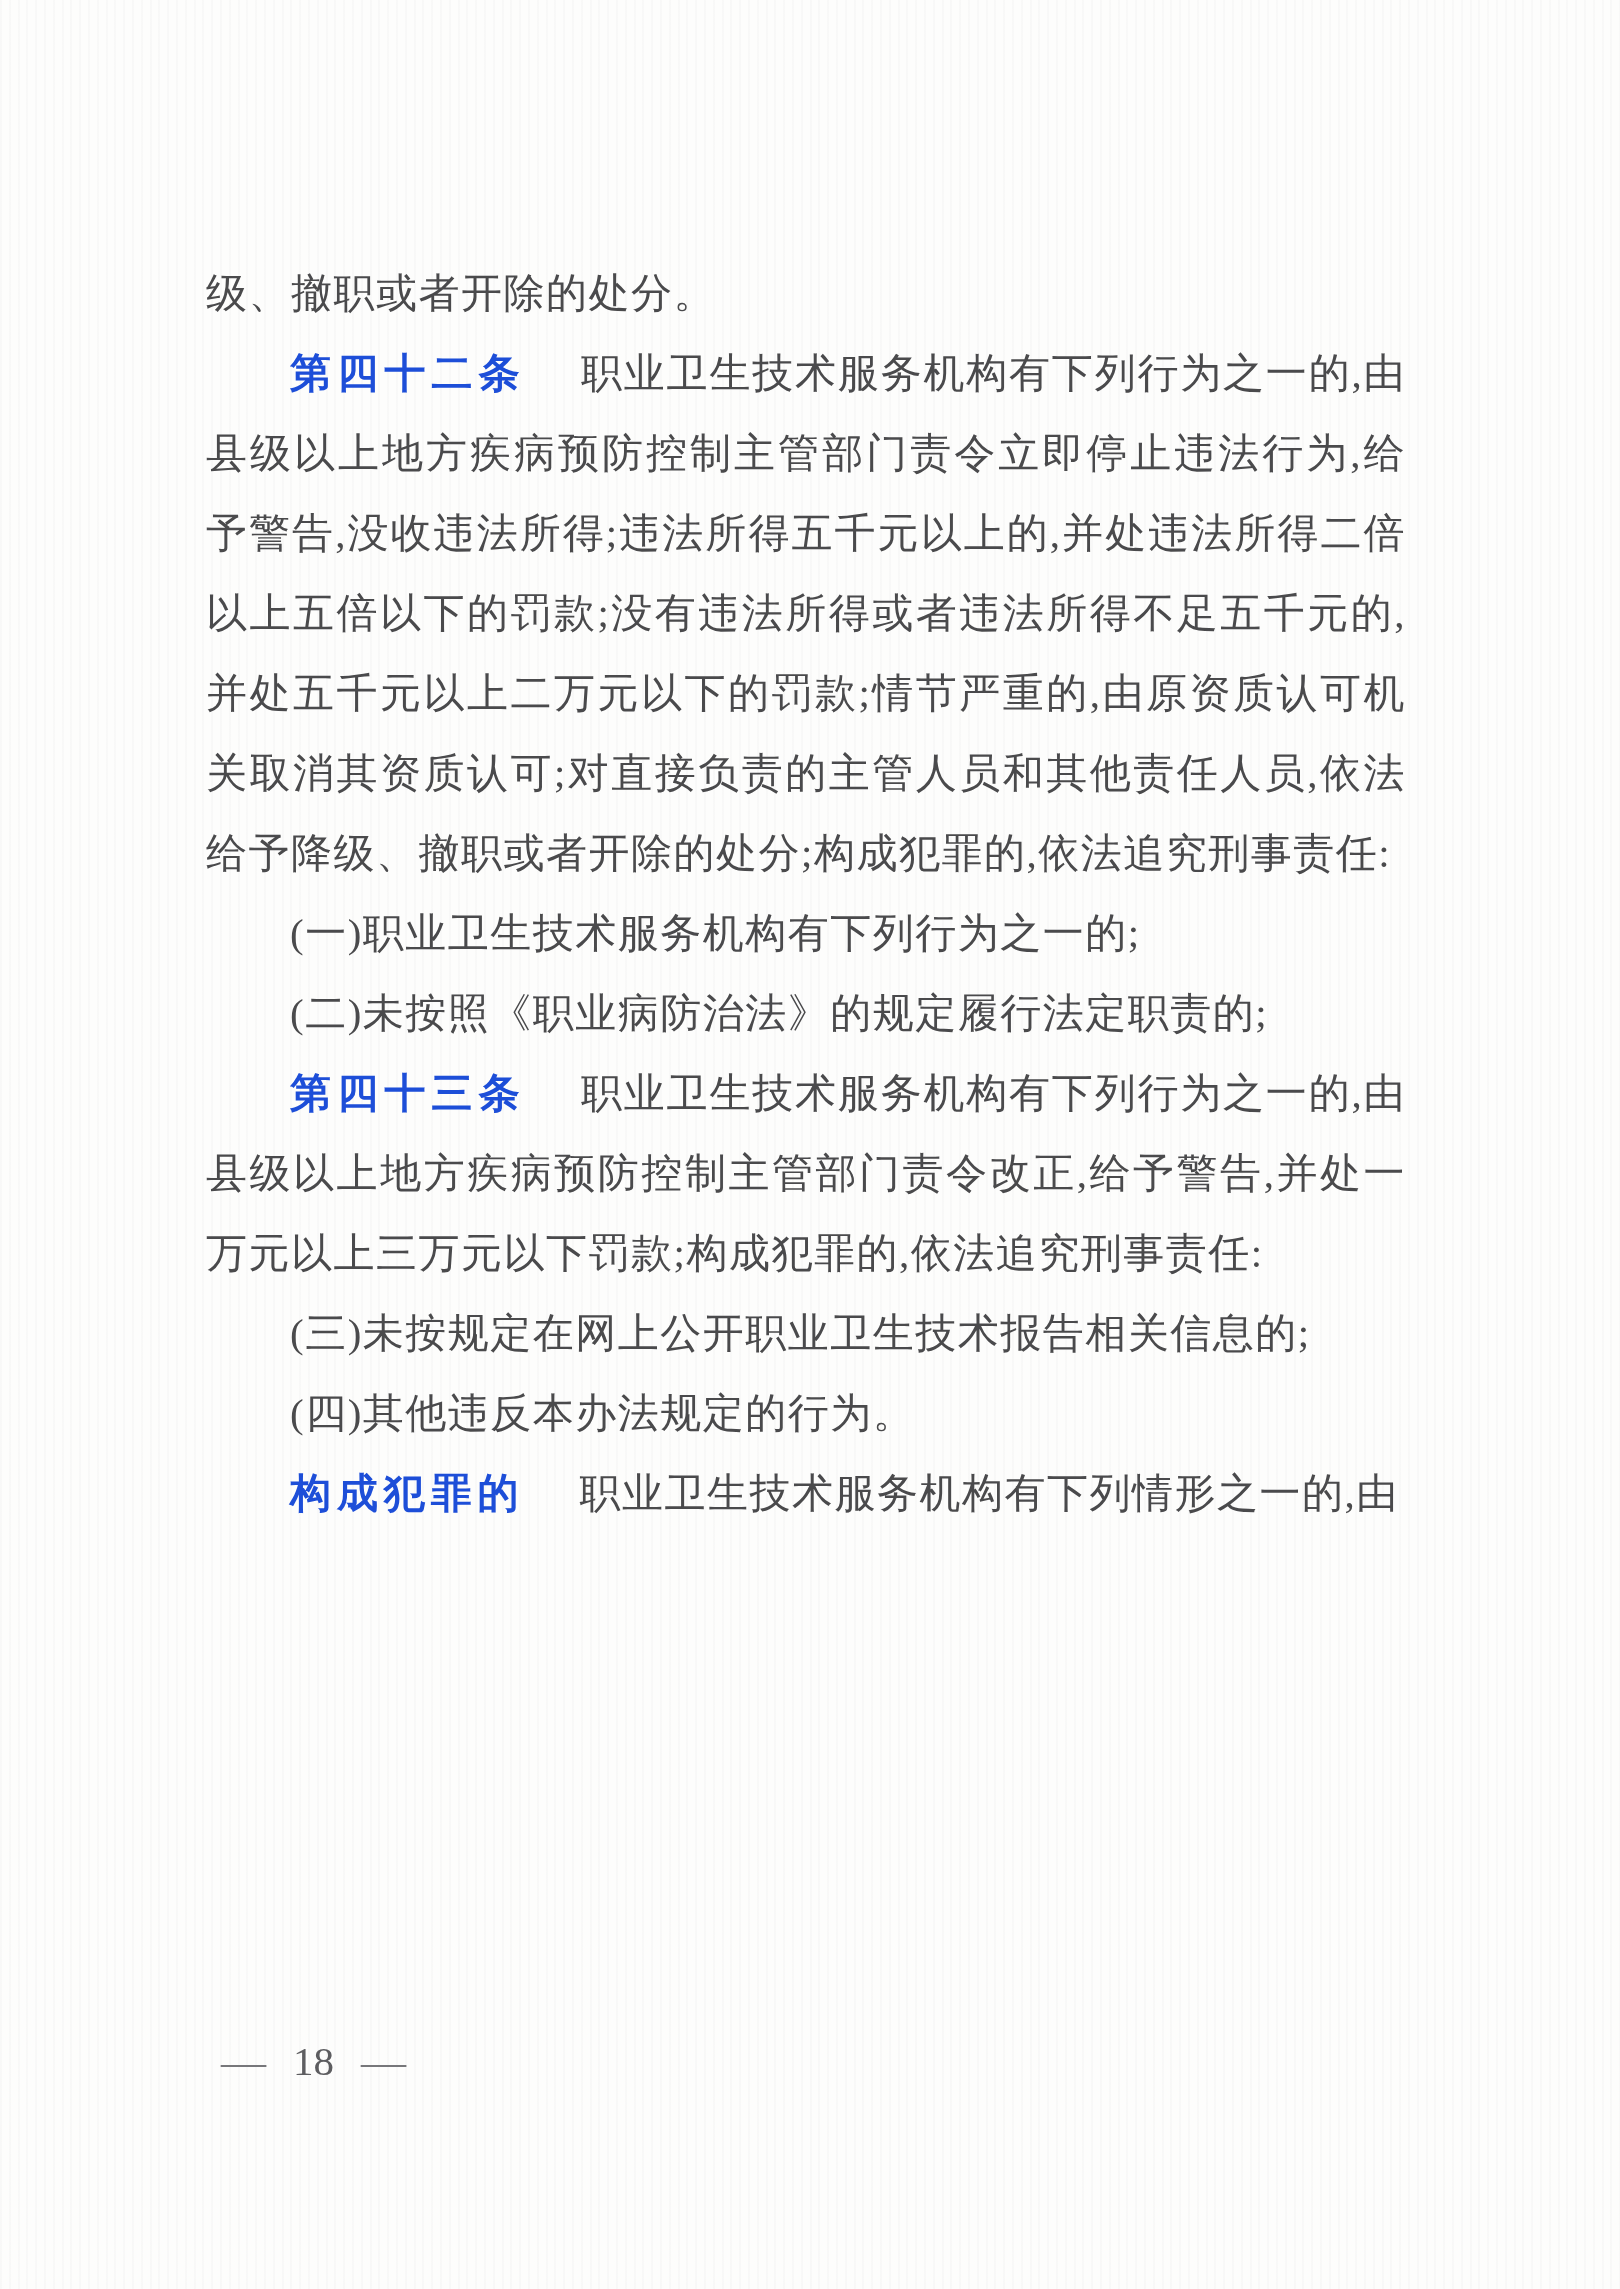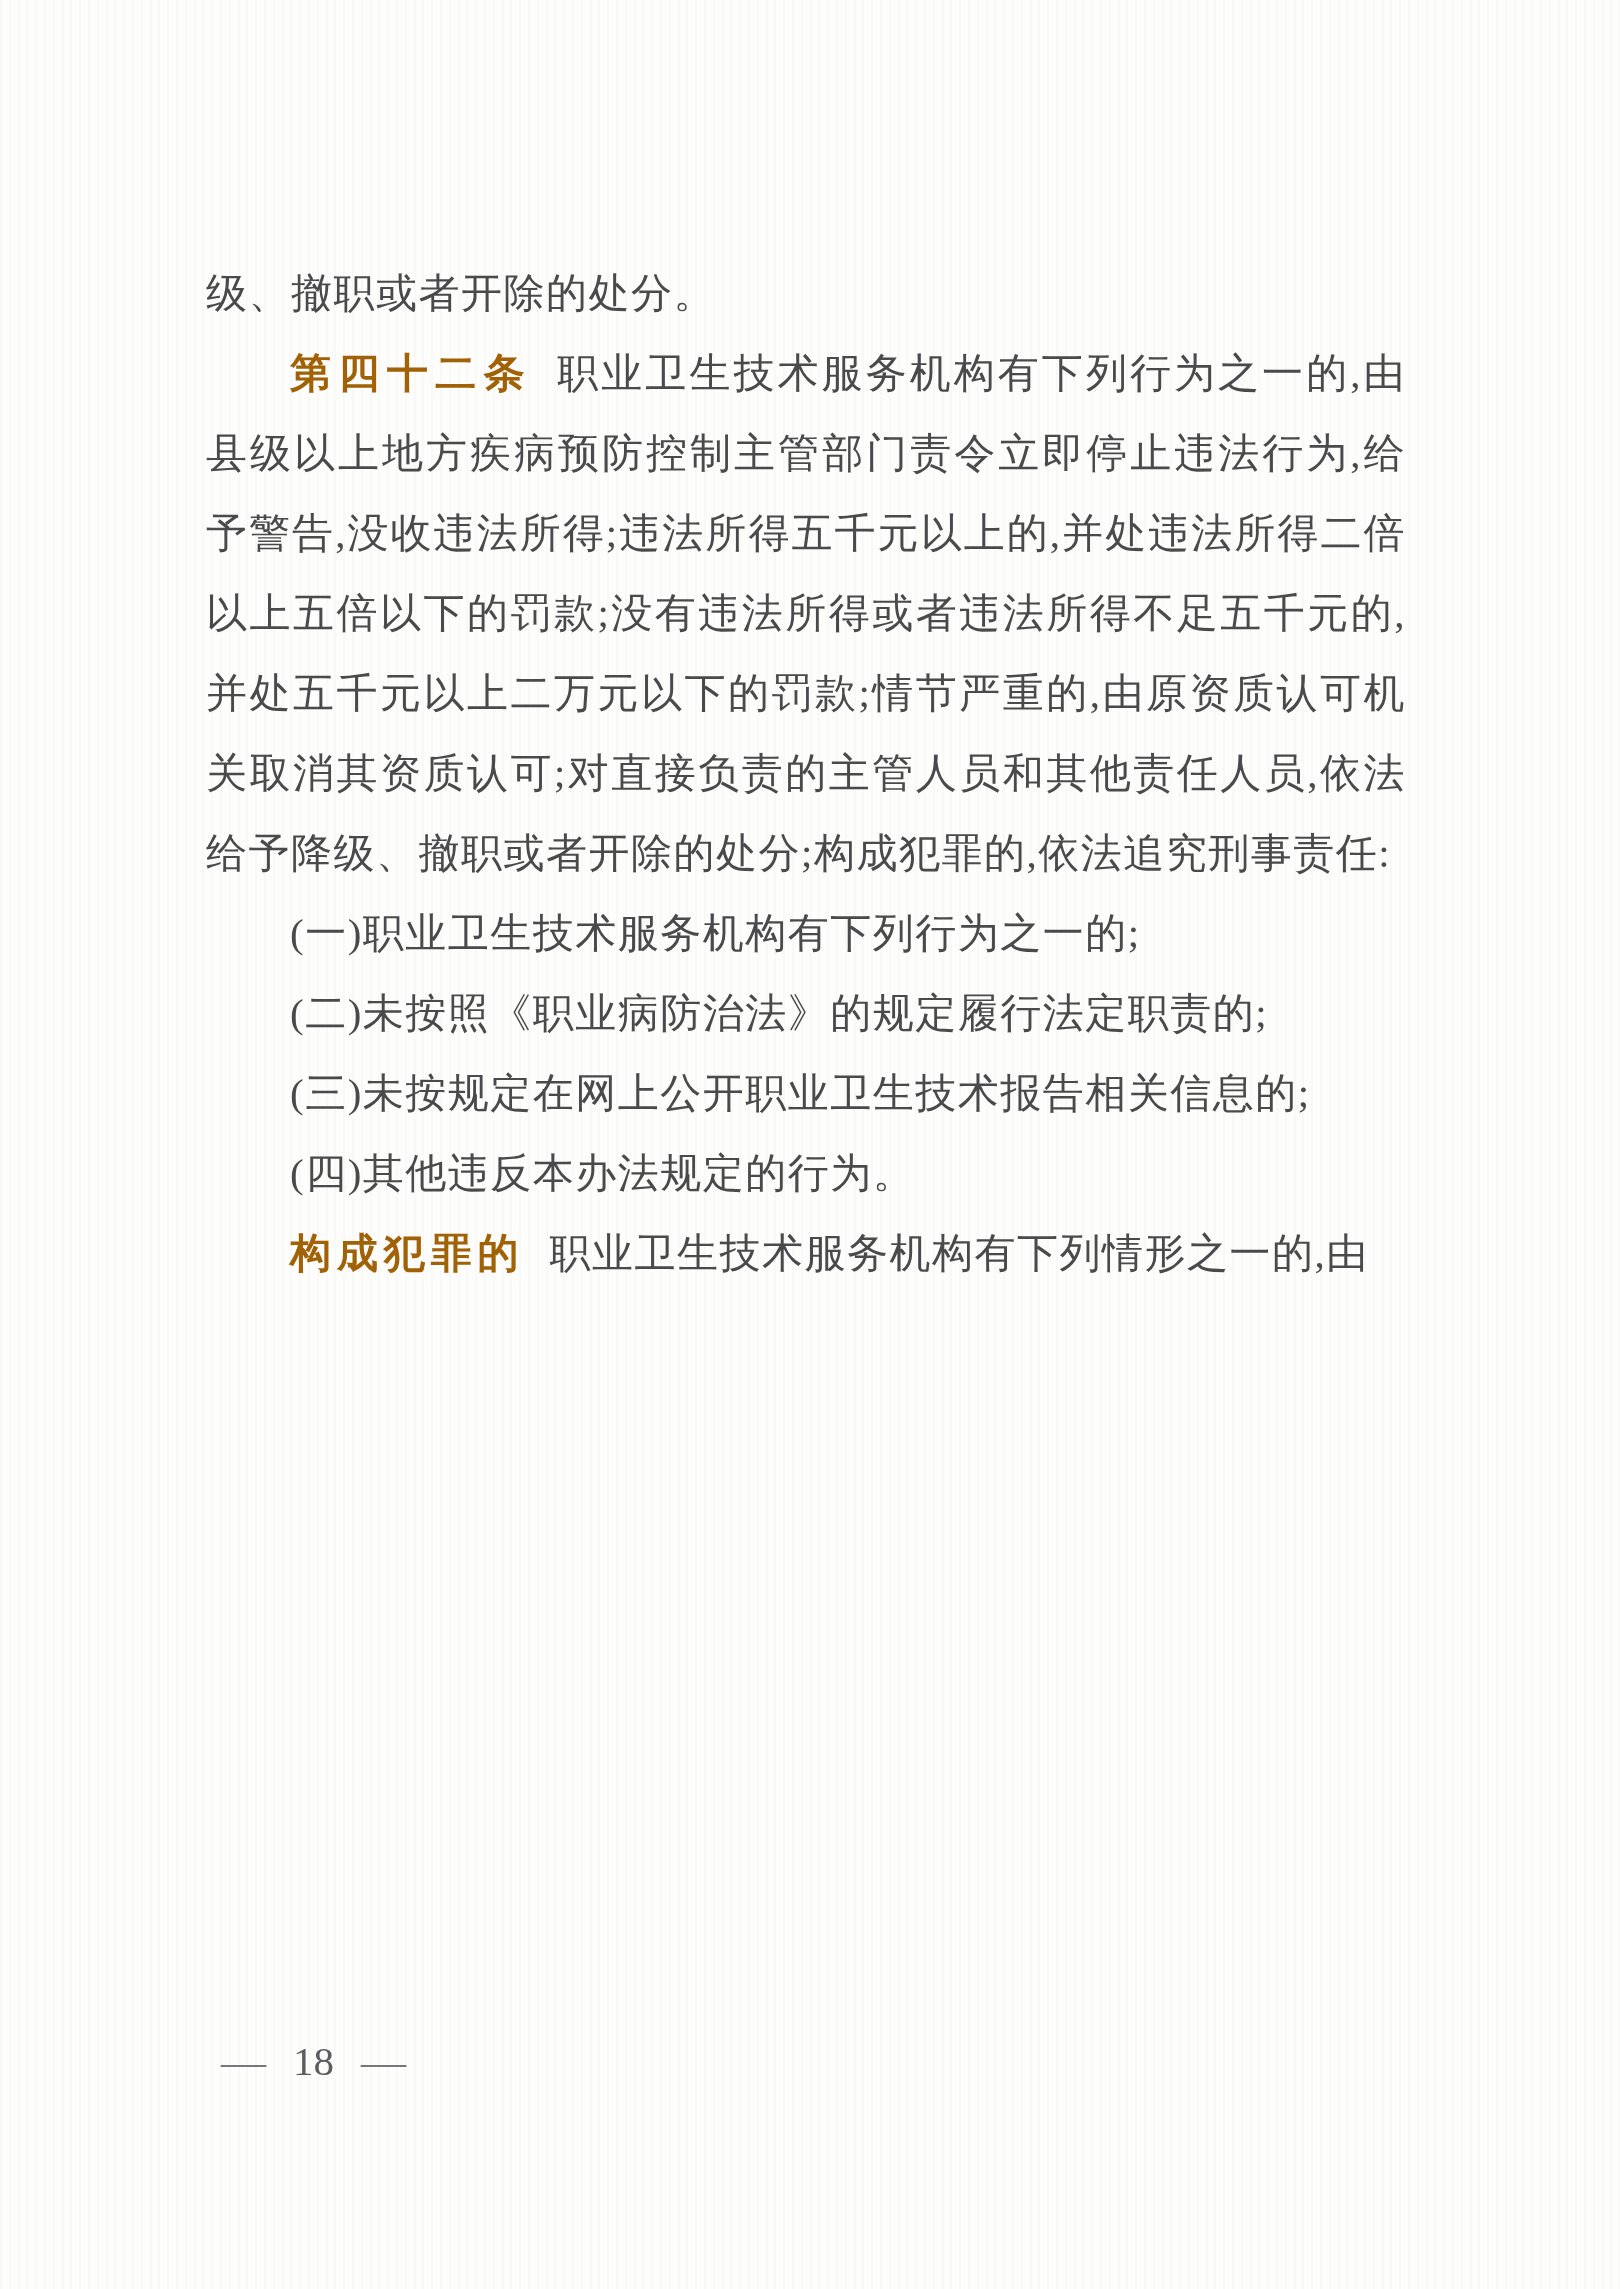--- a/index.html
+++ b/index.html
@@ -41,22 +41,22 @@
     margin: 0;
     text-indent: 84px;
   }
 
   .para.no-indent {
     text-indent: 0;
   }
 
   .article-label {
     font-weight: 700;
-    color: #a16207;
-    margin-right: 25px;
+    color: #1d4ed8;
+    margin-right: 55px;
     letter-spacing: 5.9px;
   }
 
   .footer {
     position: absolute;
     left: 223px;
     top: 2037px;
     display: flex;
     align-items: center;
     gap: 29px;
@@ -85,20 +85,23 @@
 
   <p class="para">
     <span>(一)职业卫生技术服务机构有下列行为之一的;</span>
   </p>
 
   <p class="para">
     <span>(二)未按照《职业病防治法》的规定履行法定职责的;</span>
   </p>
 
 
+  <p class="para">
+    <span class="article-label">第四十三条</span><span>职业卫生技术服务机构有下列行为之一的,由县级以上地方疾病预防控制主管部门责令改正,给予警告,并处一万元以上三万元以下罚款;构成犯罪的,依法追究刑事责任:</span>
+  </p>
 
 
 
   <p class="para">
     <span>(三)未按规定在网上公开职业卫生技术报告相关信息的;</span>
   </p>
 
   <p class="para">
     <span>(四)其他违反本办法规定的行为。</span>
   </p>

